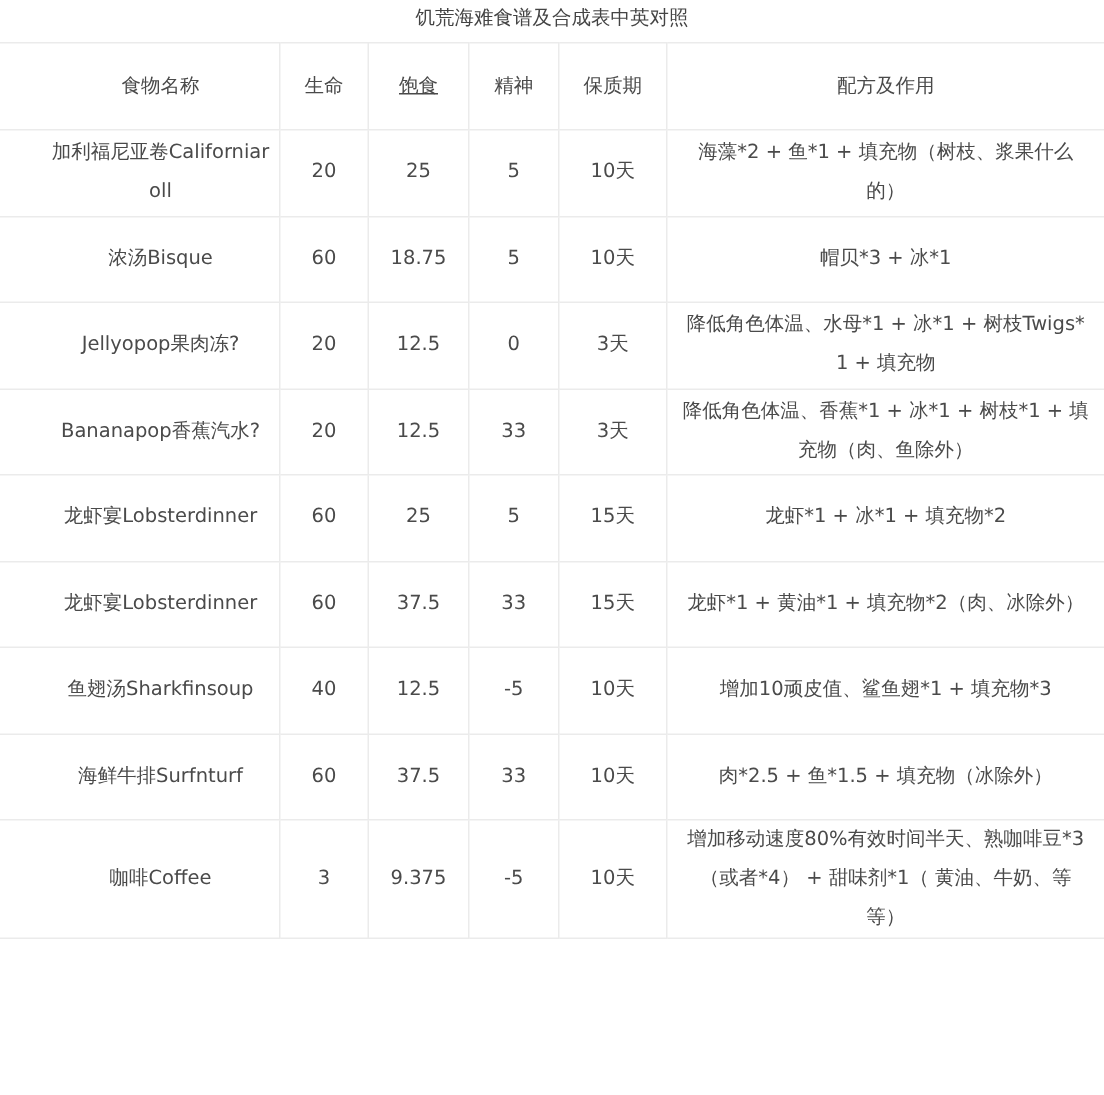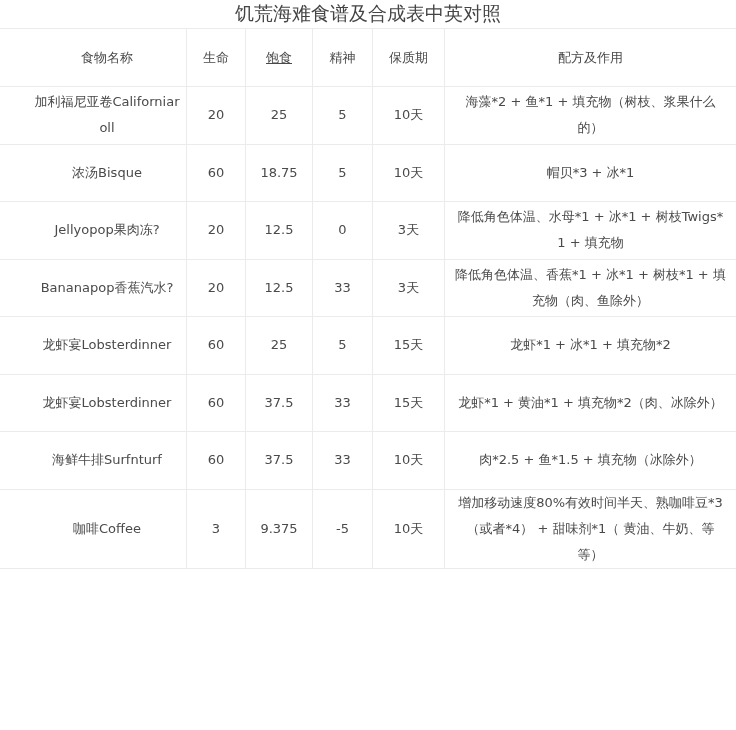--- a/index.html
+++ b/index.html
@@ -12,21 +12,21 @@
       height: 730px;
       overflow: hidden;
       font-family: "DejaVu Sans", "Liberation Sans", sans-serif;
       color: #4a4a4a;
       font-size: 13px;
     }
     .caption {
       height: 28px;
       line-height: 26px;
       text-align: center;
-      font-size: 19px;
+      font-size: 13px;
       color: #444;
     }
     table {
       border-collapse: collapse;
       width: 736px;
       table-layout: fixed;
     }
     td, th {
       border: 1px solid #ebebeb;
       text-align: center;
@@ -110,20 +110,28 @@
     </tr>
     <tr>
       <td>龙虾宴Lobsterdinner</td>
       <td>60</td>
       <td>37.5</td>
       <td>33</td>
       <td class="shelf">15天</td>
       <td class="recipe">龙虾*1 + 黄油*1 + 填充物*2（肉、冰除外）</td>
     </tr>
     <tr>
+      <td>鱼翅汤Sharkfinsoup</td>
+      <td>40</td>
+      <td>12.5</td>
+      <td>-5</td>
+      <td class="shelf">10天</td>
+      <td class="recipe">增加10顽皮值、鲨鱼翅*1 + 填充物*3</td>
+    </tr>
+    <tr>
       <td>海鲜牛排Surfnturf</td>
       <td>60</td>
       <td>37.5</td>
       <td>33</td>
       <td class="shelf">10天</td>
       <td class="recipe">肉*2.5 + 鱼*1.5 + 填充物（冰除外）</td>
     </tr>
     <tr>
       <td>咖啡Coffee</td>
       <td>3</td>

